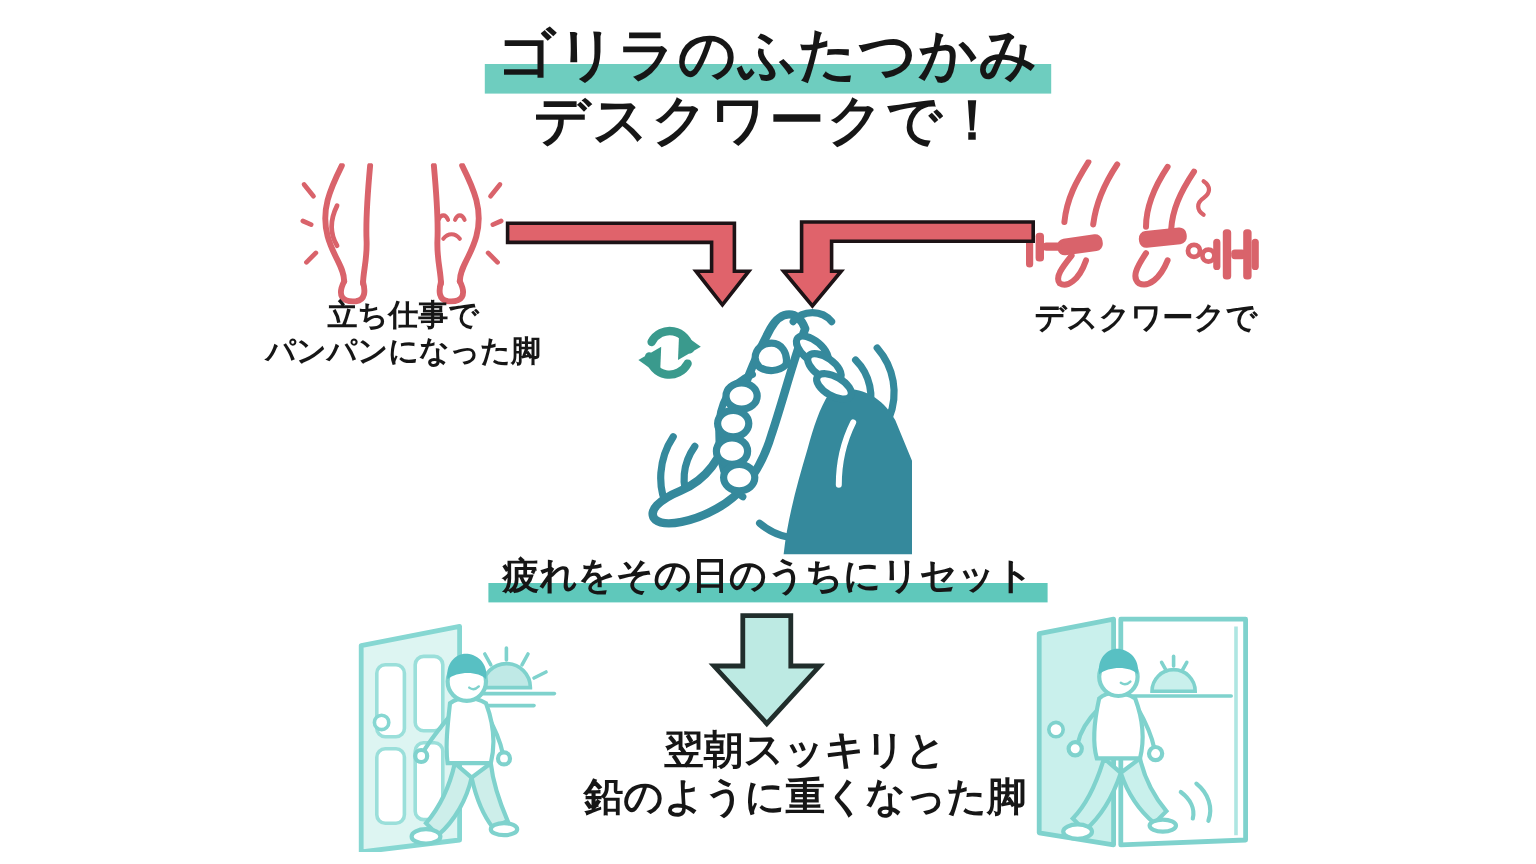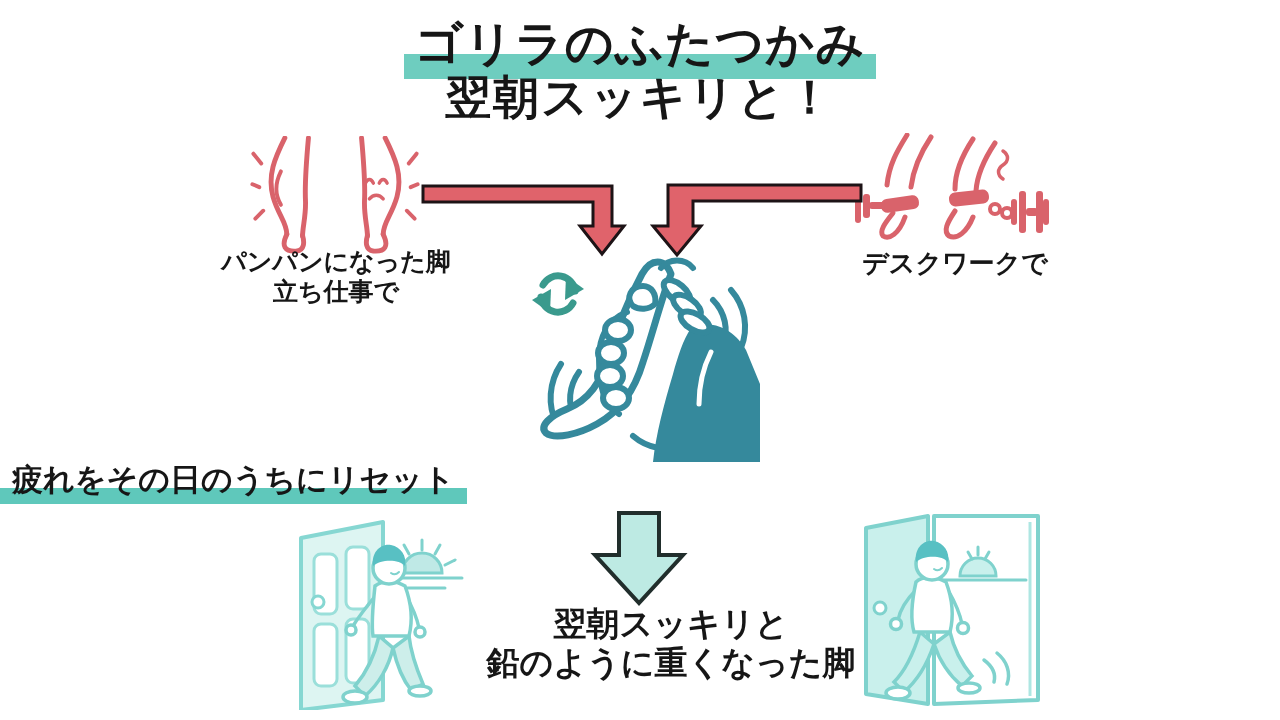--- a/index.html
+++ b/index.html
@@ -1,39 +1,39 @@
 <!DOCTYPE html>
 <html><head>
 <meta charset="utf-8">
 <style>
   html,body{margin:0;padding:0;background:#ffffff;}
   .canvas{
     position:relative;width:1280px;height:720px;background:#ffffff;overflow:hidden;
-    font-family:Liberation Mono, monospace;color:#161616;
+    font-family:Liberation Serif, serif;color:#161616;
   }
   svg{position:absolute;display:block;}
   .title-block{position:absolute;top:20px;left:0;width:100%;text-align:center;}
   .title-line1{font-size:48px;font-weight:900;letter-spacing:1px;line-height:54px;}
   .hl{background-image:linear-gradient(to bottom,transparent 58%,#6ecdbf 58%,#6ecdbf 100%);padding:0 10px 5px 10px;}
   .title-line2{font-size:46px;font-weight:900;letter-spacing:2px;line-height:50px;margin-top:2px;}
   .cap{position:absolute;text-align:center;font-weight:800;}
   .cap-left{left:195px;top:249px;width:282px;font-size:25px;line-height:30px;}
   .cap-right{left:790px;top:250px;width:330px;font-size:26px;line-height:30px;}
-  .reset-caption{position:absolute;top:459px;left:0;width:100%;font-size:31px;font-weight:800;}
+  .reset-caption{position:absolute;top:459px;left:0;width:100%;text-align:center;font-size:31px;font-weight:800;}
   .hl2{background-image:linear-gradient(to bottom,transparent 60%,#5fc8bb 60%,#5fc8bb 100%);padding:0 12px 5px 12px;}
   .result-block{position:absolute;top:607px;left:0;width:100%;text-align:center;font-size:33px;font-weight:800;line-height:39px;margin-left:31px;}
 </style>
 </head>
 <body>
 
 <div class="canvas">
 
   <div class="title-block">
     <div class="title-line1"><span class="hl">ゴリラのふたつかみ</span></div>
-    <div class="title-line2">翌朝スッキリと！</div>
+    <div class="title-line2">デスクワークで！</div>
   </div>
 
   <svg style="left:250px;top:136px" width="170" height="118" viewBox="0 0 170 120">
     <g stroke="#d9636b" stroke-width="5" fill="none" stroke-linecap="round">
       <path d="M34,2 C24,22 16,40 22,62 C27,80 36,88 36,100"></path>
       <path d="M58,2 C56,24 54,46 55,66 C55.5,82 52,92 52,102"></path>
       <path d="M36,100 C30,112 34,118 46,117 C54,116 54,108 52,101"></path>
       <path d="M30,36 C24,48 24,60 30,70" stroke-width="4"></path>
       <path d="M136,2 C146,22 154,40 148,62 C143,80 134,88 134,100"></path>
       <path d="M112,2 C114,24 116,46 115,66 C114.5,82 118,92 118,102"></path>
@@ -74,22 +74,22 @@
       <rect x="14" y="69" width="16" height="7" rx="3"></rect>
       <rect x="156" y="66" width="6" height="26" rx="3"></rect>
       <rect x="164" y="58" width="7" height="42" rx="3"></rect>
       <rect x="171" y="75" width="12" height="8" rx="3"></rect>
       <rect x="181" y="58" width="7" height="42" rx="3"></rect>
       <rect x="188" y="66" width="6" height="26" rx="3"></rect>
     </g>
   </svg>
 
   <div class="cap cap-left">
+    <div>立ち仕事で</div>
     <div>パンパンになった脚</div>
-    <div>立ち仕事で</div>
   </div>
 
   <div class="cap cap-right">
     <div>デスクワークで</div>
   </div>
 
   <svg style="left:420px;top:183px" width="470" height="80" viewBox="0 0 470 80">
     <polygon points="3,3 192,3 192,43 204,43 182,71 160,43 173,43 173,19 3,19" fill="#e0636b" stroke="#1d1316" stroke-width="3"></polygon>
     <polygon points="441,2 248,2 248,43 233,43 257,72 281,43 273,43 273,18 441,18" fill="#e0636b" stroke="#1d1316" stroke-width="3"></polygon>
   </svg>

